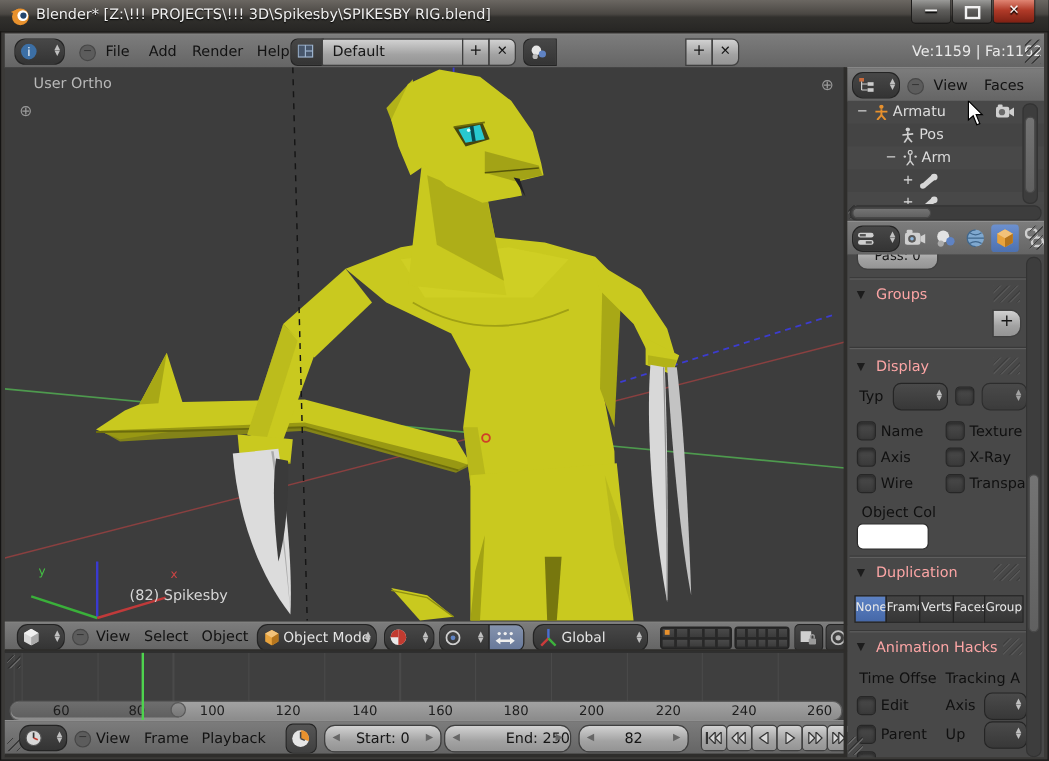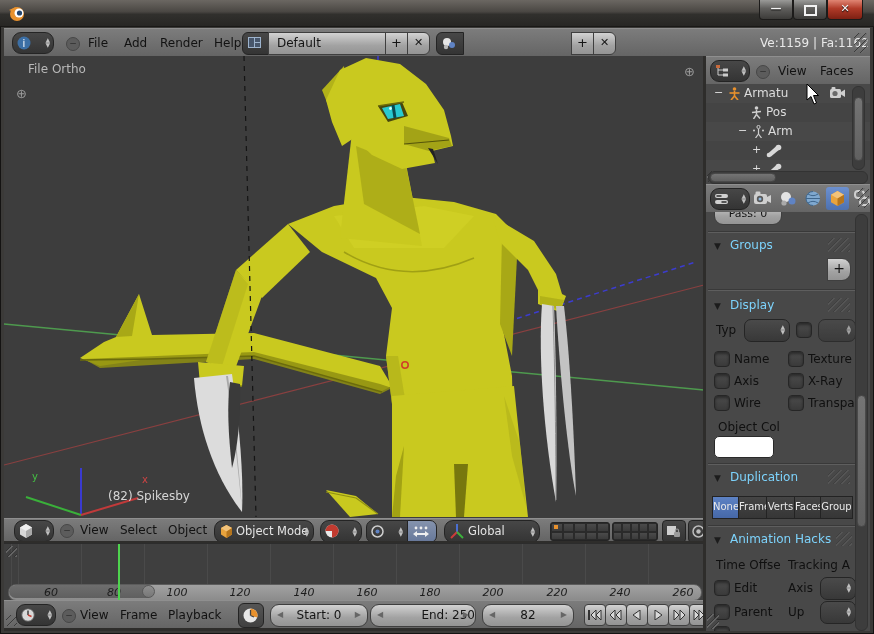--- a/index.html
+++ b/index.html
@@ -23,35 +23,35 @@
   .lt{background:linear-gradient(#d2d2d2,#a2a2a2 60%,#949494);border:1px solid #3f3f3f;border-radius:9px;color:#151515;}
   .spin{display:inline-block;vertical-align:middle;font-size:6px;line-height:5px;color:#c0c0c0;text-align:center;}
   .spin div{height:5px;}
   .collapse-circle{display:inline-block;width:12px;height:12px;border-radius:50%;background:#5c5c5c;
     border:1px solid #474747;color:#2e2e2e;font-size:9px;line-height:11px;text-align:center;}
   .cb{display:inline-block;width:14px;height:14px;border-radius:4px;border:1px solid #262626;
     background:linear-gradient(#4c4c4c,#3a3a3a);box-shadow:inset 0 2px 3px rgba(0,0,0,.45);}
   .dd{border:1px solid #252525;border-radius:7px;background:linear-gradient(#4a4a4a,#383838);}
   .dd .spin{position:absolute;right:4px;top:4px;}
   .plabel{color:#101010;font-size:12px;}
-  .ptitle{color:#7dd3fc;font-size:12px;}
+  .ptitle{color:#fca5a5;font-size:12px;}
   .tri{color:#1c1c1c;font-size:9px;}
   .sep{height:0;border-top:1px solid #393939;border-bottom:1px solid #5e5e5e;}
   .grip{background:repeating-linear-gradient(135deg,transparent 0 3px,#2f2f2f 3px 4px,#6c6c6c 4px 5px);opacity:.8;}
   .glyph-plus{color:#999;font-size:13px;}
   
   .lgrid{display:grid;grid-template-columns:repeat(5,1fr);grid-template-rows:1fr 1fr;gap:0;
     border:1px solid #242424;border-radius:3px;overflow:hidden;background:#242424;}
   .lgrid span{background:linear-gradient(#4a4a4a,#3b3b3b);border:1px solid #2a2a2a;position:relative;}
   .lgrid .active-dot:after{content:"";position:absolute;left:2px;top:1px;width:4px;height:4px;background:#e8912d;}
   
   #timeline{background:#3f3f3f;border-top:1px solid #2c2c2c;
     background-image:repeating-linear-gradient(90deg,#4a4a4a 0 1px,transparent 1px 63px);
     background-position:14px 0;}
-  .tick{position:absolute;top:1px;transform:translateX(-50%);font-size:11px;color:#1c1c1c;font-style:italic;}
+  .tick{position:absolute;top:1px;transform:translateX(-50%);font-size:11px;color:#1c1c1c;}
   .pbtn{position:absolute;top:0;width:20px;height:20px;border-radius:4px;}
   .pbtn svg{position:absolute;left:3px;top:5px;}
   
   .seg{position:absolute;top:0;height:21px;background:linear-gradient(#454545,#363636);
     border:1px solid #232323;color:#e8e8e8;font-size:10px;line-height:20px;text-align:center;overflow:hidden;white-space:nowrap;}
   .seg.sel{background:linear-gradient(#5d82c4,#4668a8);}
   .scroll-track{background:#3d3d3d;border:1px solid #333;border-radius:6px;}
   .scroll-thumb{position:absolute;background:linear-gradient(#747474,#606060);border:1px solid #4a4a4a;border-radius:6px;}
   .olabel{color:#dcdcdc;font-size:12px;}
   .ov-label{color:#b9b9b9;font-size:12px;}
@@ -61,20 +61,21 @@
 
 <div id="window">
 
   <div id="titlebar" class="abs">
     <svg class="abs" style="left:8px;top:4px" width="18" height="18">
       <circle cx="9" cy="10" r="7" fill="#e8912d"></circle>
       <circle cx="11" cy="9" r="4.5" fill="#fff"></circle>
       <circle cx="11.5" cy="9" r="2.6" fill="#23456e"></circle>
       <path d="M1,6 L8,3 L6,8 Z" fill="#e8912d"></path>
     </svg>
+    <div id="title-text" class="abs">Blender* [Z:\!!! PROJECTS\!!! 3D\Spikesby\SPIKESBY RIG.blend]</div>
     <div class="abs winbtn" id="btn-min" style="left:759px;width:32px"><span>—</span></div>
     <div class="abs winbtn" id="btn-max" style="left:793px;width:32px"><span class="maxbox"></span></div>
     <div class="abs winbtn" id="btn-close" style="left:827px;width:34px"><span>✕</span></div>
   </div>
 
   <div class="abs hdr" style="left:4px;top:28px;width:866px;height:28px">
     <div class="abs dk" style="left:8px;top:3px;width:40px;height:20px">
       <svg class="abs" style="left:4px;top:3px" width="14" height="14">
         <circle cx="7" cy="7" r="6.5" fill="#3c6fa5"></circle>
           <text x="7" y="11" font-size="10" fill="#fff" text-anchor="middle" font-family="DejaVu Sans">i</text>
@@ -192,21 +193,21 @@
       <line x1="240" y1="0" x2="252" y2="461" stroke="#151515" stroke-width="1.2" stroke-dasharray="5 5"></line>
 
       <circle cx="401" cy="309" r="3.2" fill="none" stroke="#d04028" stroke-width="1.6"></circle>
 
       <g>
         <line x1="77" y1="459" x2="77" y2="412" stroke="#3a3ad0" stroke-width="2"></line>
         <line x1="77" y1="459" x2="22" y2="441" stroke="#3ab03a" stroke-width="2"></line>
         <line x1="77" y1="459" x2="134" y2="442" stroke="#c03a3a" stroke-width="2"></line>
       </g>
     </svg>
-    <span class="abs ov-label" style="left:24px;top:6px">File Ortho</span>
+    <span class="abs ov-label" style="left:24px;top:6px">User Ortho</span>
     <span class="abs glyph-plus" style="left:12px;top:30px">⊕</span>
     <span class="abs glyph-plus" style="left:680px;top:8px">⊕</span>
     <span class="abs" style="left:104px;top:433px;color:#d6d6d6;font-size:12px">(82) Spikesby</span>
     <span class="abs" style="left:28px;top:415px;color:#44c044;font-size:10px">y</span>
     <span class="abs" style="left:138px;top:418px;color:#cc4444;font-size:10px">x</span>
   </div>
 
   <div class="abs hdr" style="left:4px;top:518px;width:700px;height:23px">
     <div class="abs dk" style="left:10px;top:1px;width:38px;height:20px">
       <svg class="abs" style="left:4px;top:3px" width="14" height="14">

